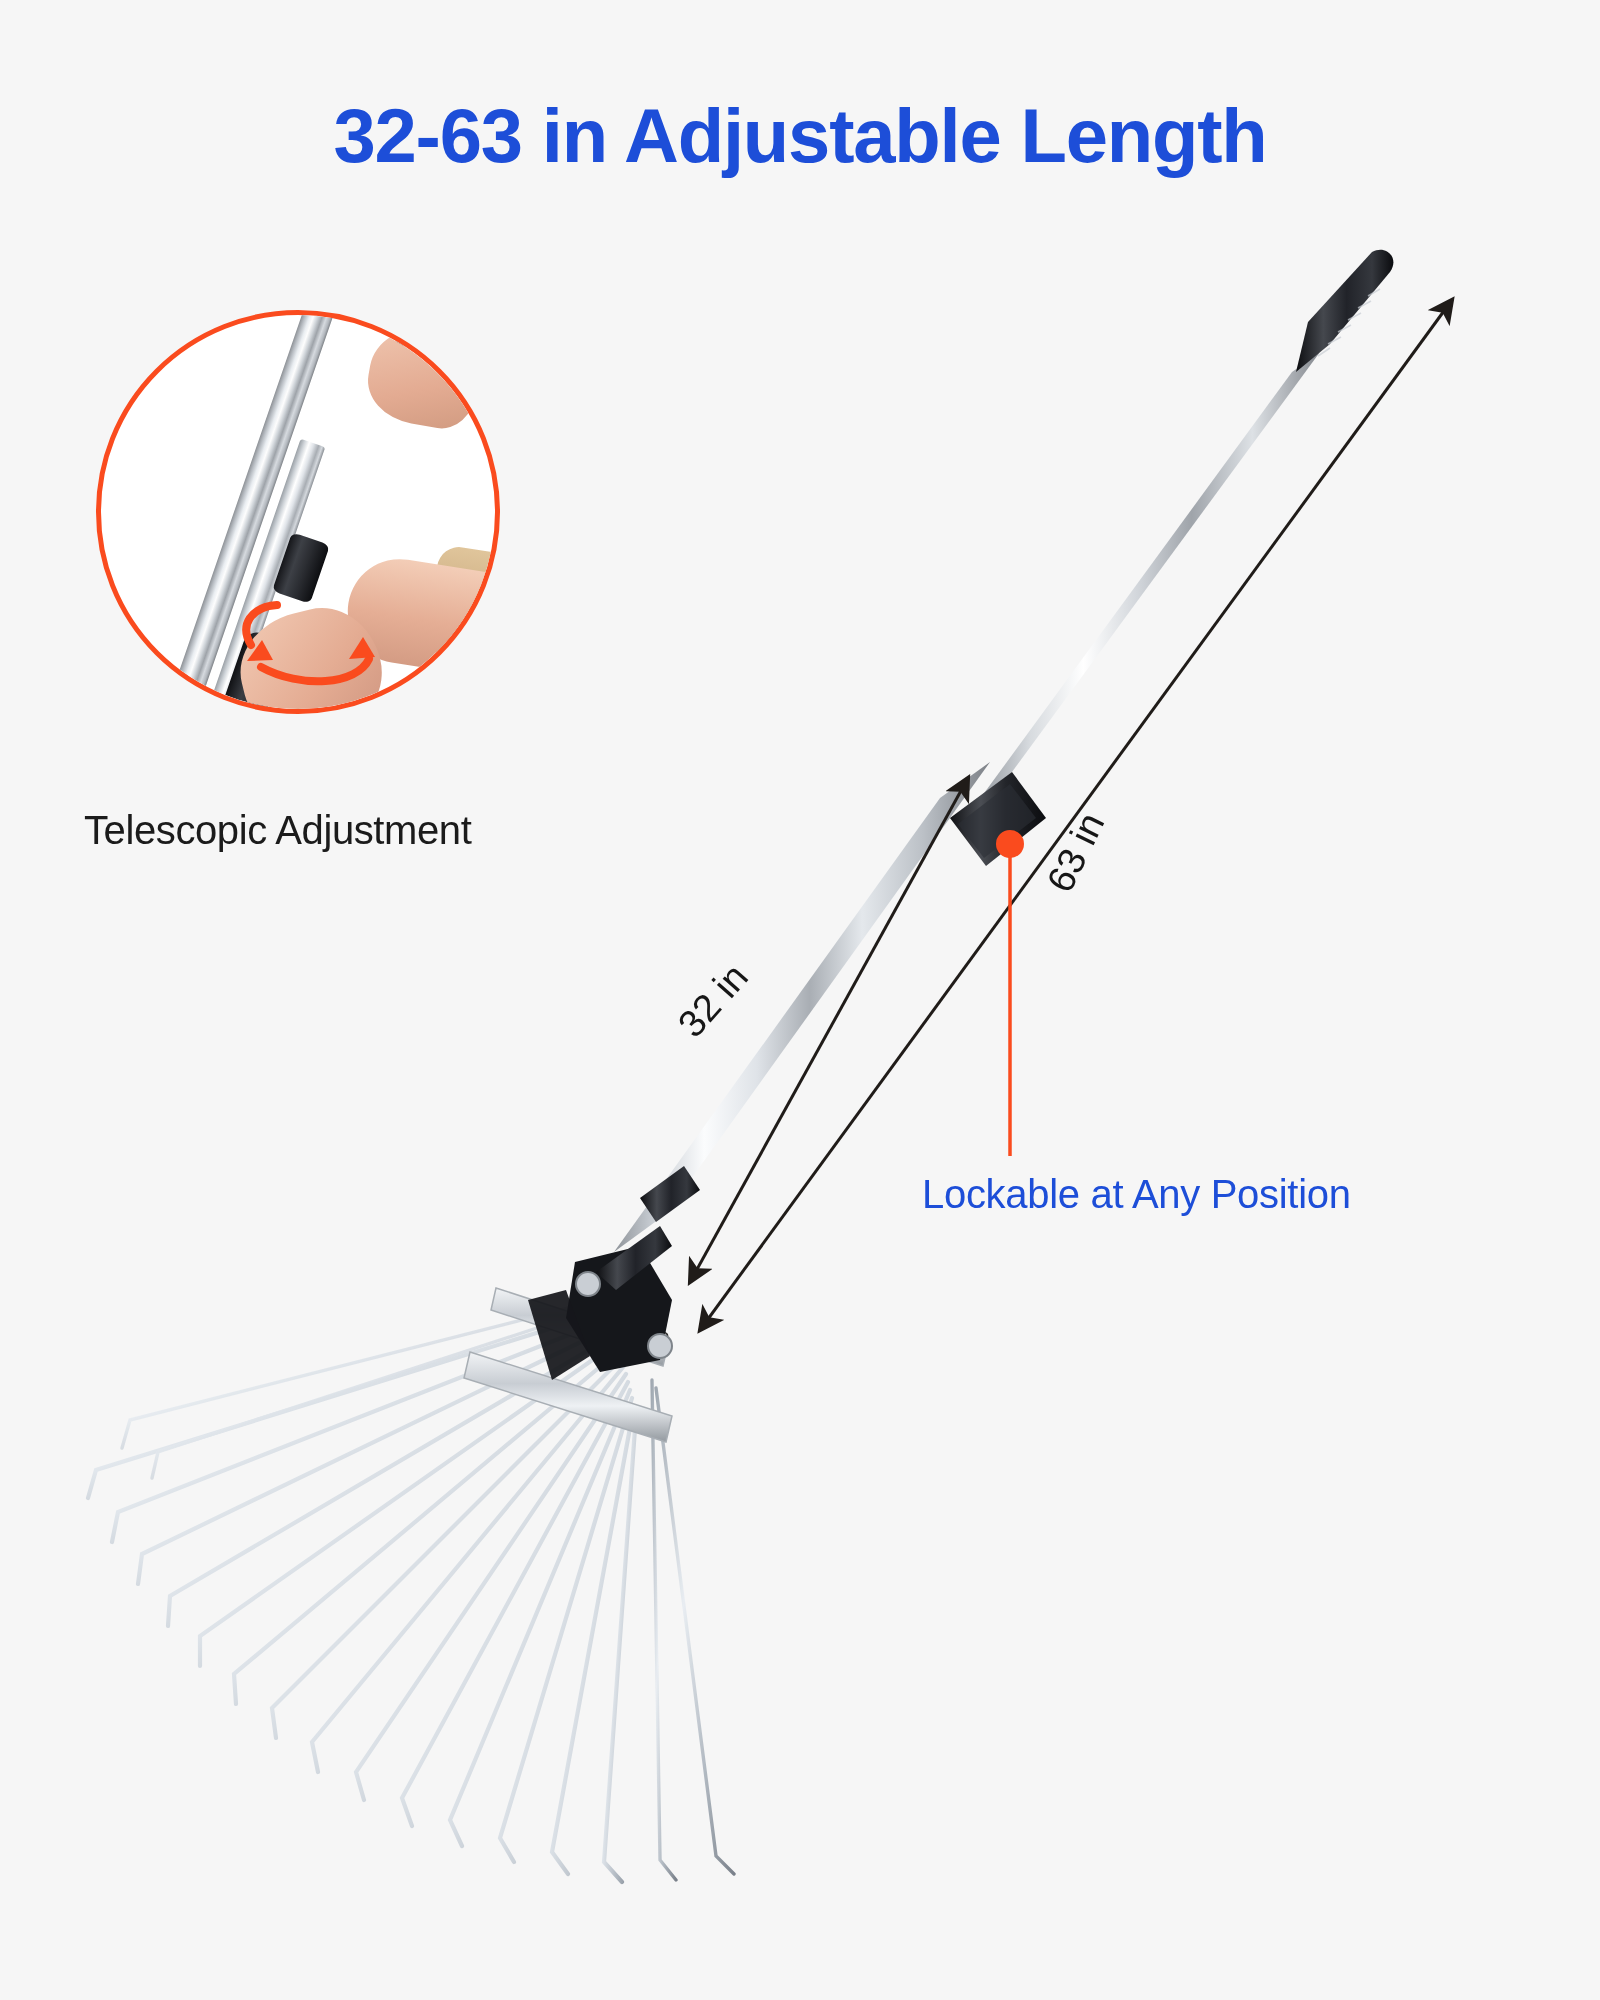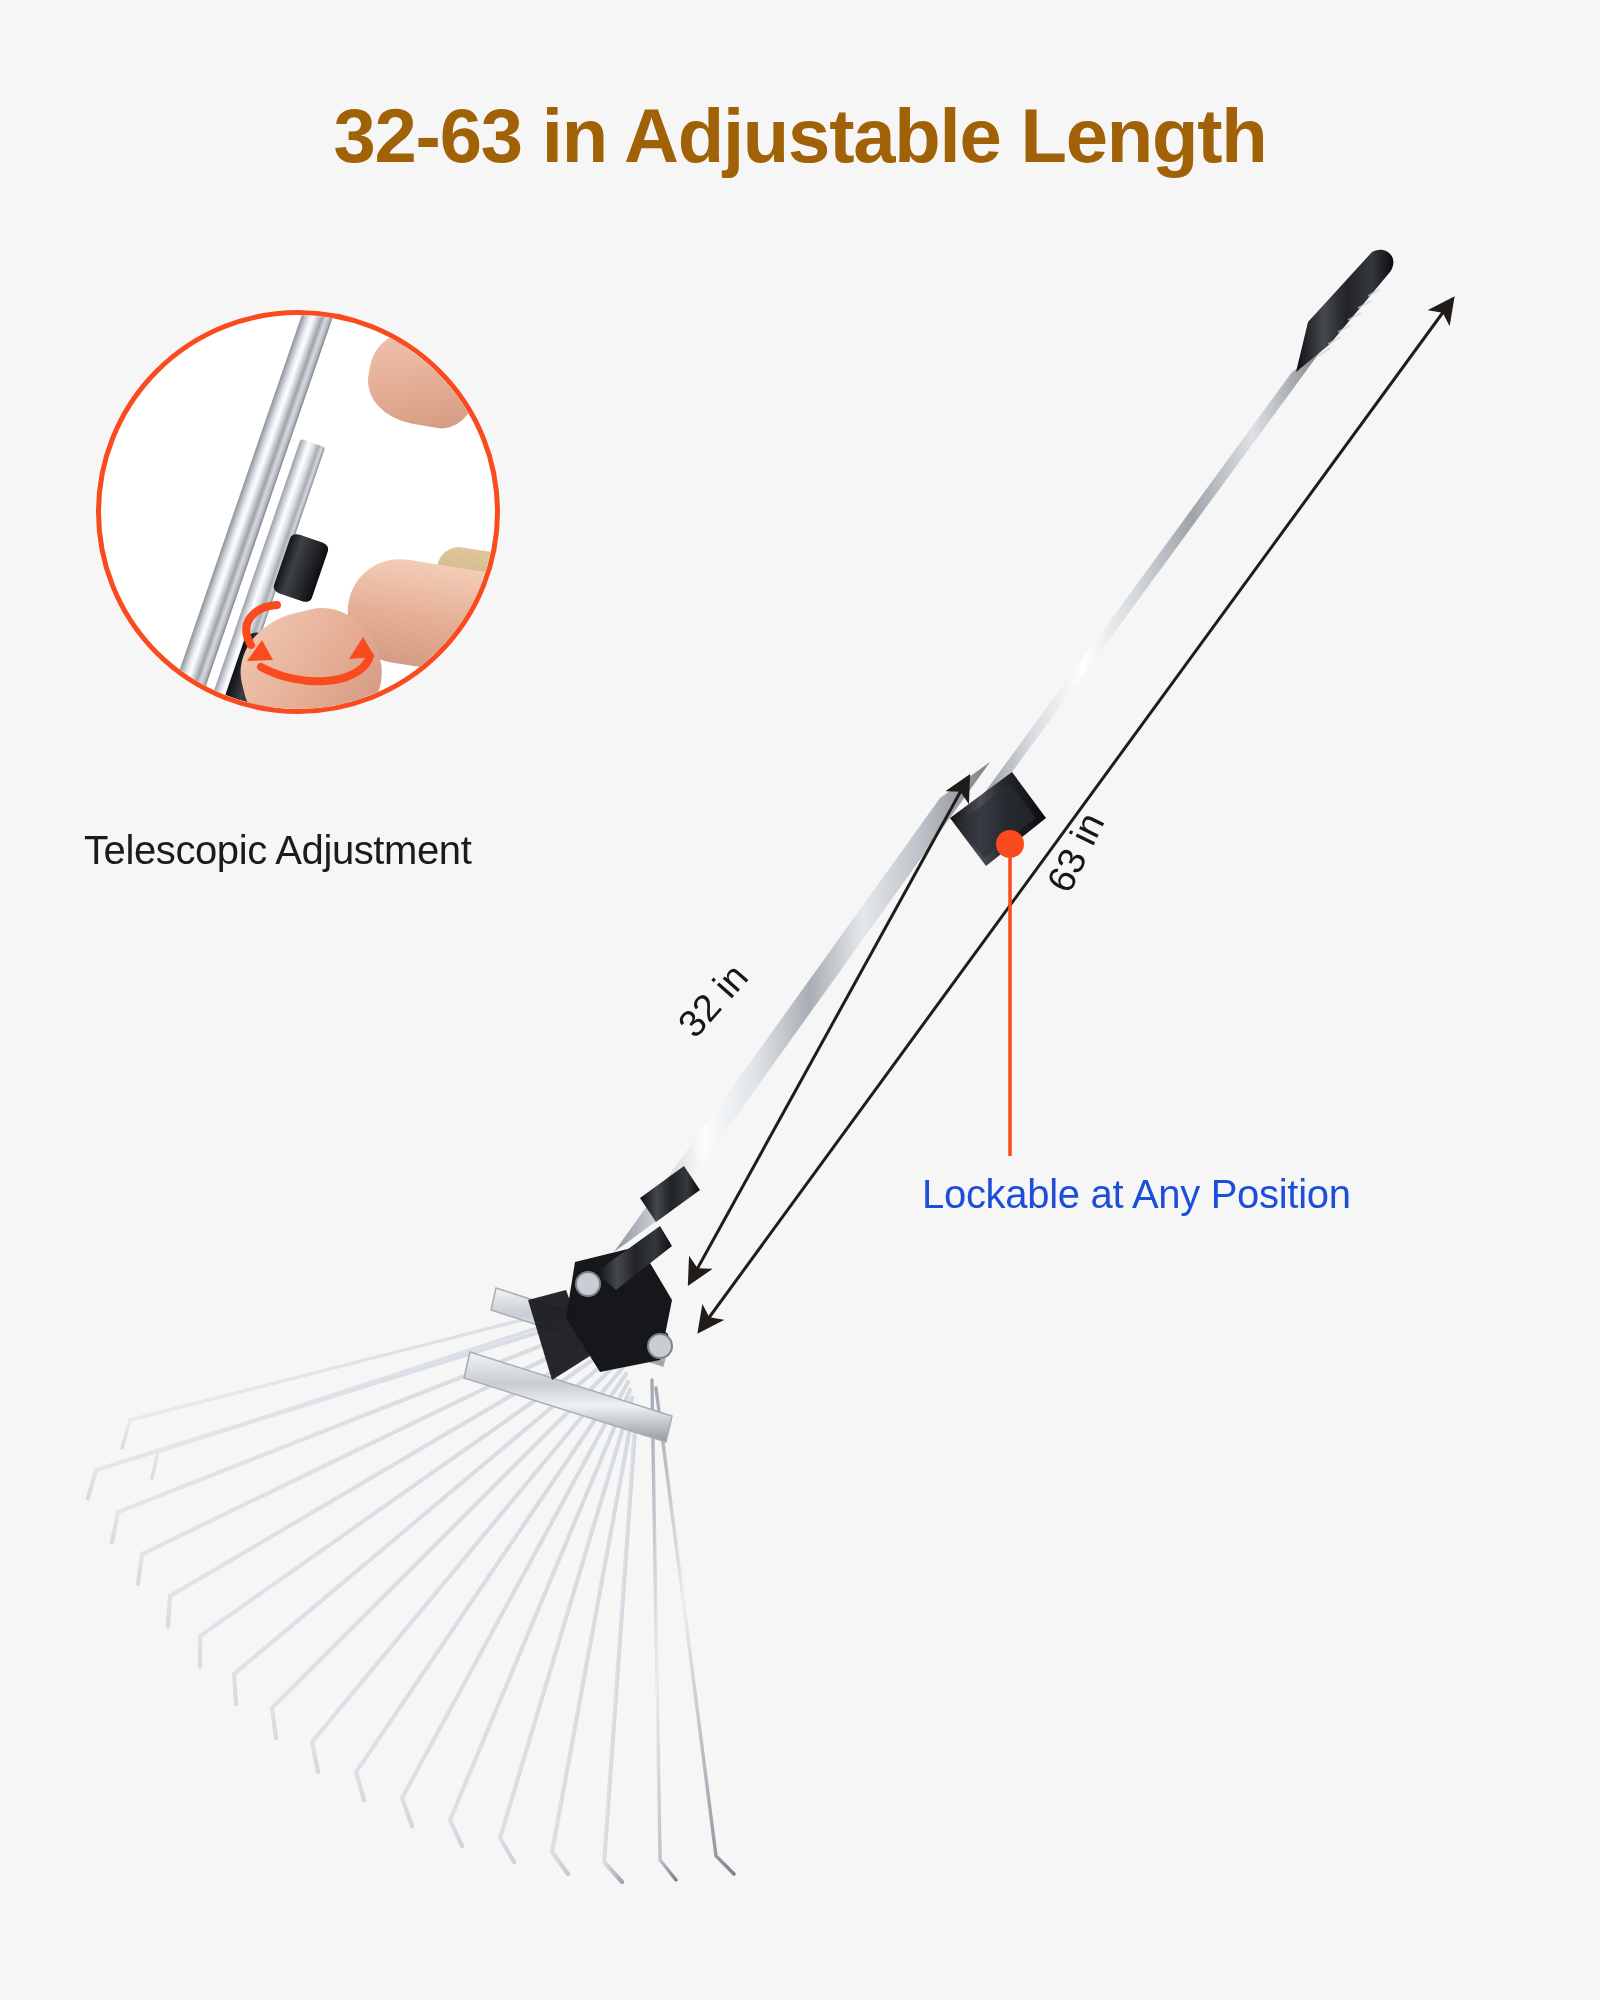--- a/index.html
+++ b/index.html
@@ -23,21 +23,21 @@
   
   .title {
     position: absolute;
     left: 0;
     top: 96px;
     width: 1600px;
     text-align: center;
     font-size: 76px;
     font-weight: 700;
     letter-spacing: -1.2px;
-    color: #a16207;
+    color: #1d4ed8;
     line-height: 1.05;
     white-space: nowrap;
   }
 
   
   .inset {
     position: absolute;
     left: 96px;
     top: 310px;
     width: 404px;
@@ -175,21 +175,20 @@
   
   .inset-caption {
     position: absolute;
     left: 84px;
     top: 808px;
     font-size: 40px;
     font-weight: 400;
     color: #1b1b1b;
     letter-spacing: -0.4px;
     white-space: nowrap;
-    margin-top: 20px;
   }
 
   
   .product {
     position: absolute;
     left: 0;
     top: 0;
     width: 1600px;
     height: 2000px;
     overflow: visible;

